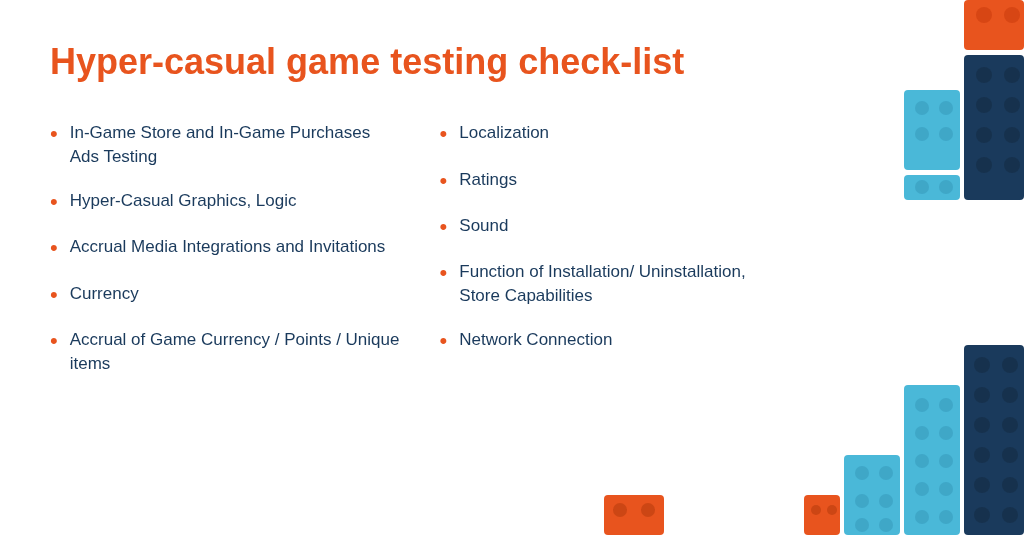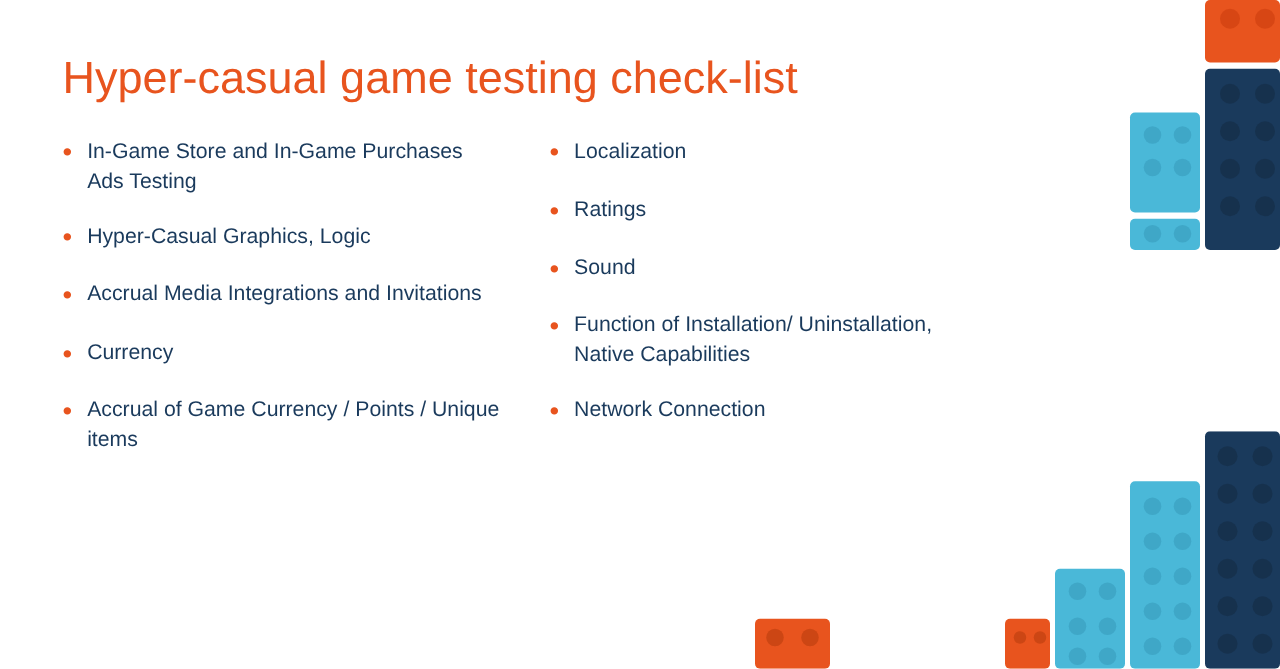--- a/index.html
+++ b/index.html
@@ -17,39 +17,38 @@
       width: 1024px;
       height: 535px;
       background: #ffffff;
       position: relative;
       padding: 40px 50px 30px 50px;
     }
 
     h1 {
       color: #e8541e;
       font-size: 36px;
-      font-weight: 400;
-      margin-bottom: 14px;
+      font-weight: 700;
+      margin-bottom: 38px;
       line-height: 1.2;
     }
 
     .content-columns {
       display: flex;
       gap: 40px;
       width: 80%;
     }
 
     .column {
       flex: 1;
     }
 
     ul {
       list-style: none;
       padding: 0;
-      margin-top: 12px;
     }
 
     ul li {
       display: flex;
       align-items: flex-start;
       margin-bottom: 20px;
       color: #1a3a5c;
       font-size: 17px;
       font-weight: 500;
       line-height: 1.4;
@@ -79,21 +78,21 @@
           <li>Accrual Media Integrations and Invitations</li>
           <li>Currency</li>
           <li>Accrual of Game Currency / Points / Unique items</li>
         </ul>
     </div>
     <div class="column">
       <ul id="right-list">
           <li>Localization</li>
           <li>Ratings</li>
           <li>Sound</li>
-          <li>Function of Installation/ Uninstallation, Native Capabilities</li>
+          <li>Function of Installation/ Uninstallation, Store Capabilities</li>
           <li>Network Connection</li>
         </ul>
     </div>
   </div>
 
   <svg style="position:absolute;top:0;right:0;width:160px;height:200px;" viewBox="0 0 160 200">
 
     <rect x="100" y="0" width="60" height="50" rx="4" fill="#e8541e"></rect>
     <circle cx="120" cy="15" r="8" fill="#d04010" opacity="0.7"></circle>
     <circle cx="148" cy="15" r="8" fill="#d04010" opacity="0.7"></circle>

